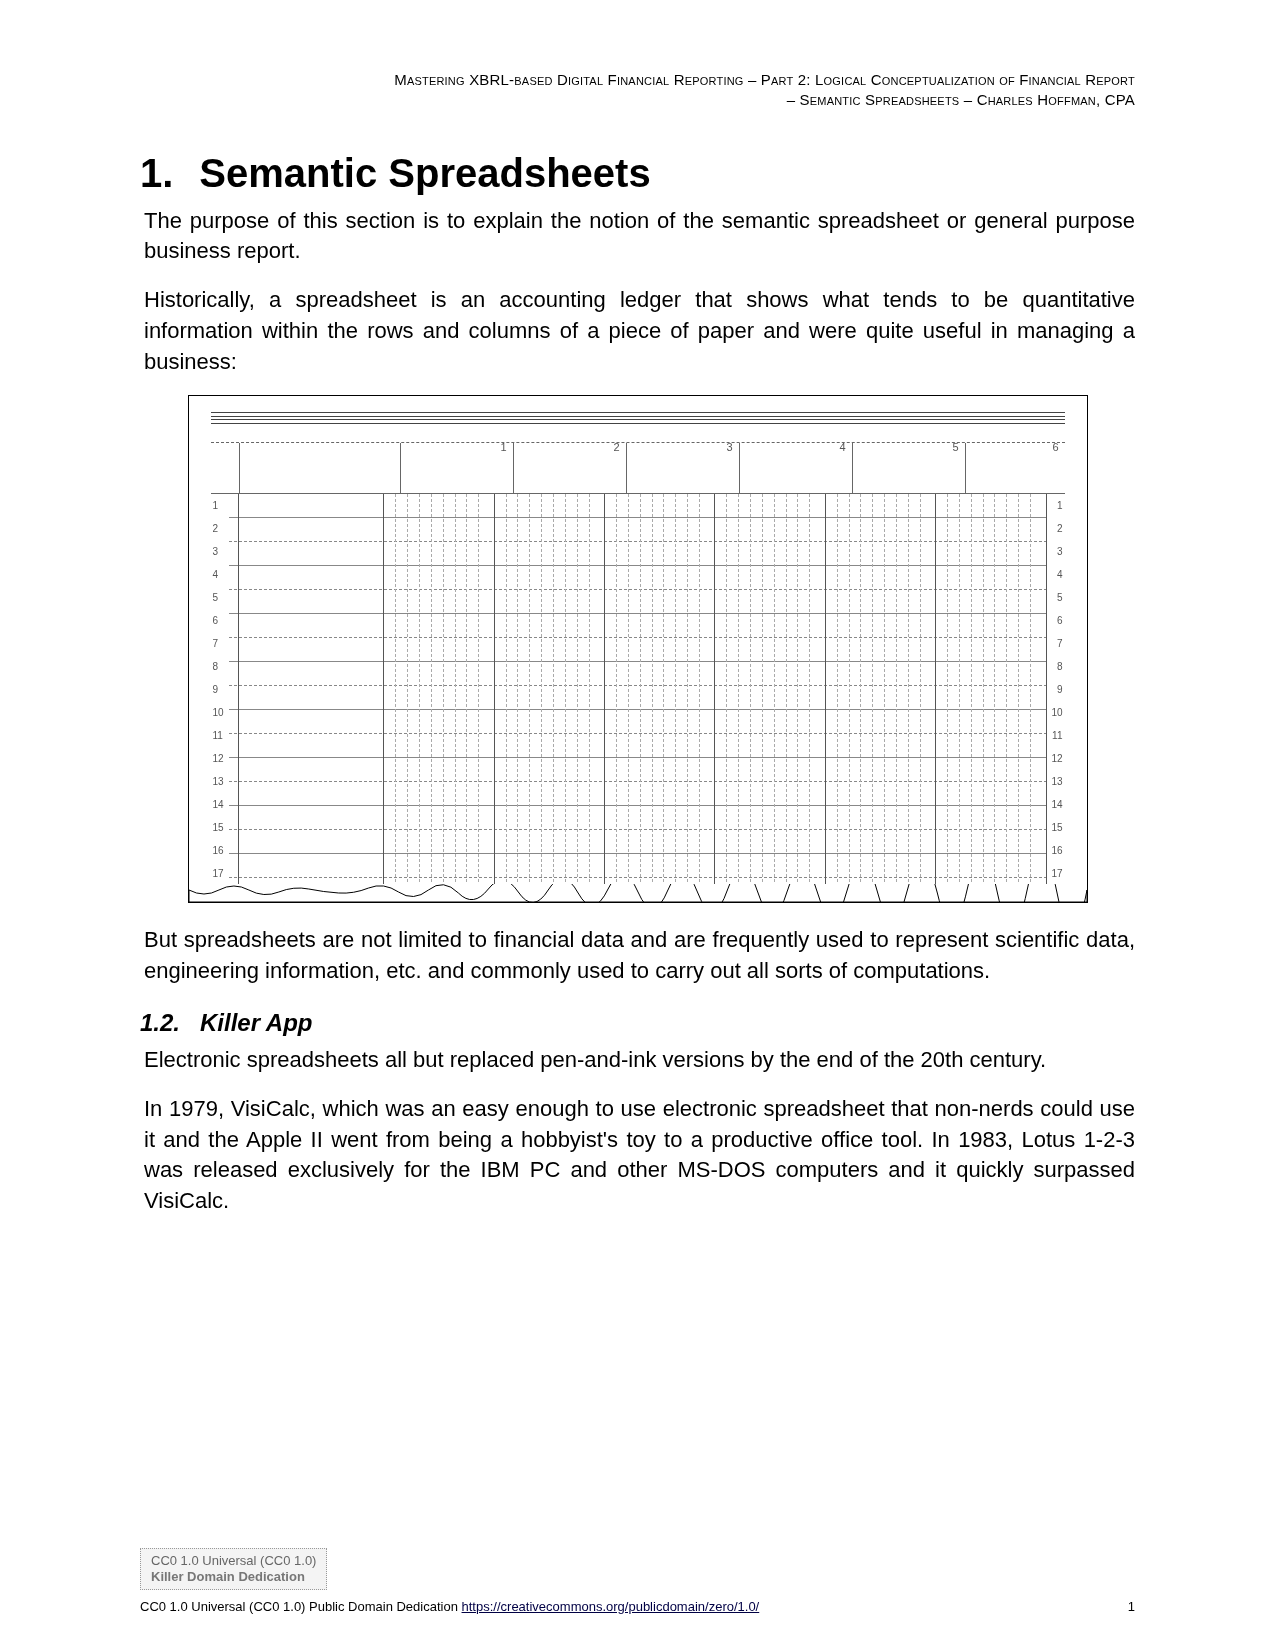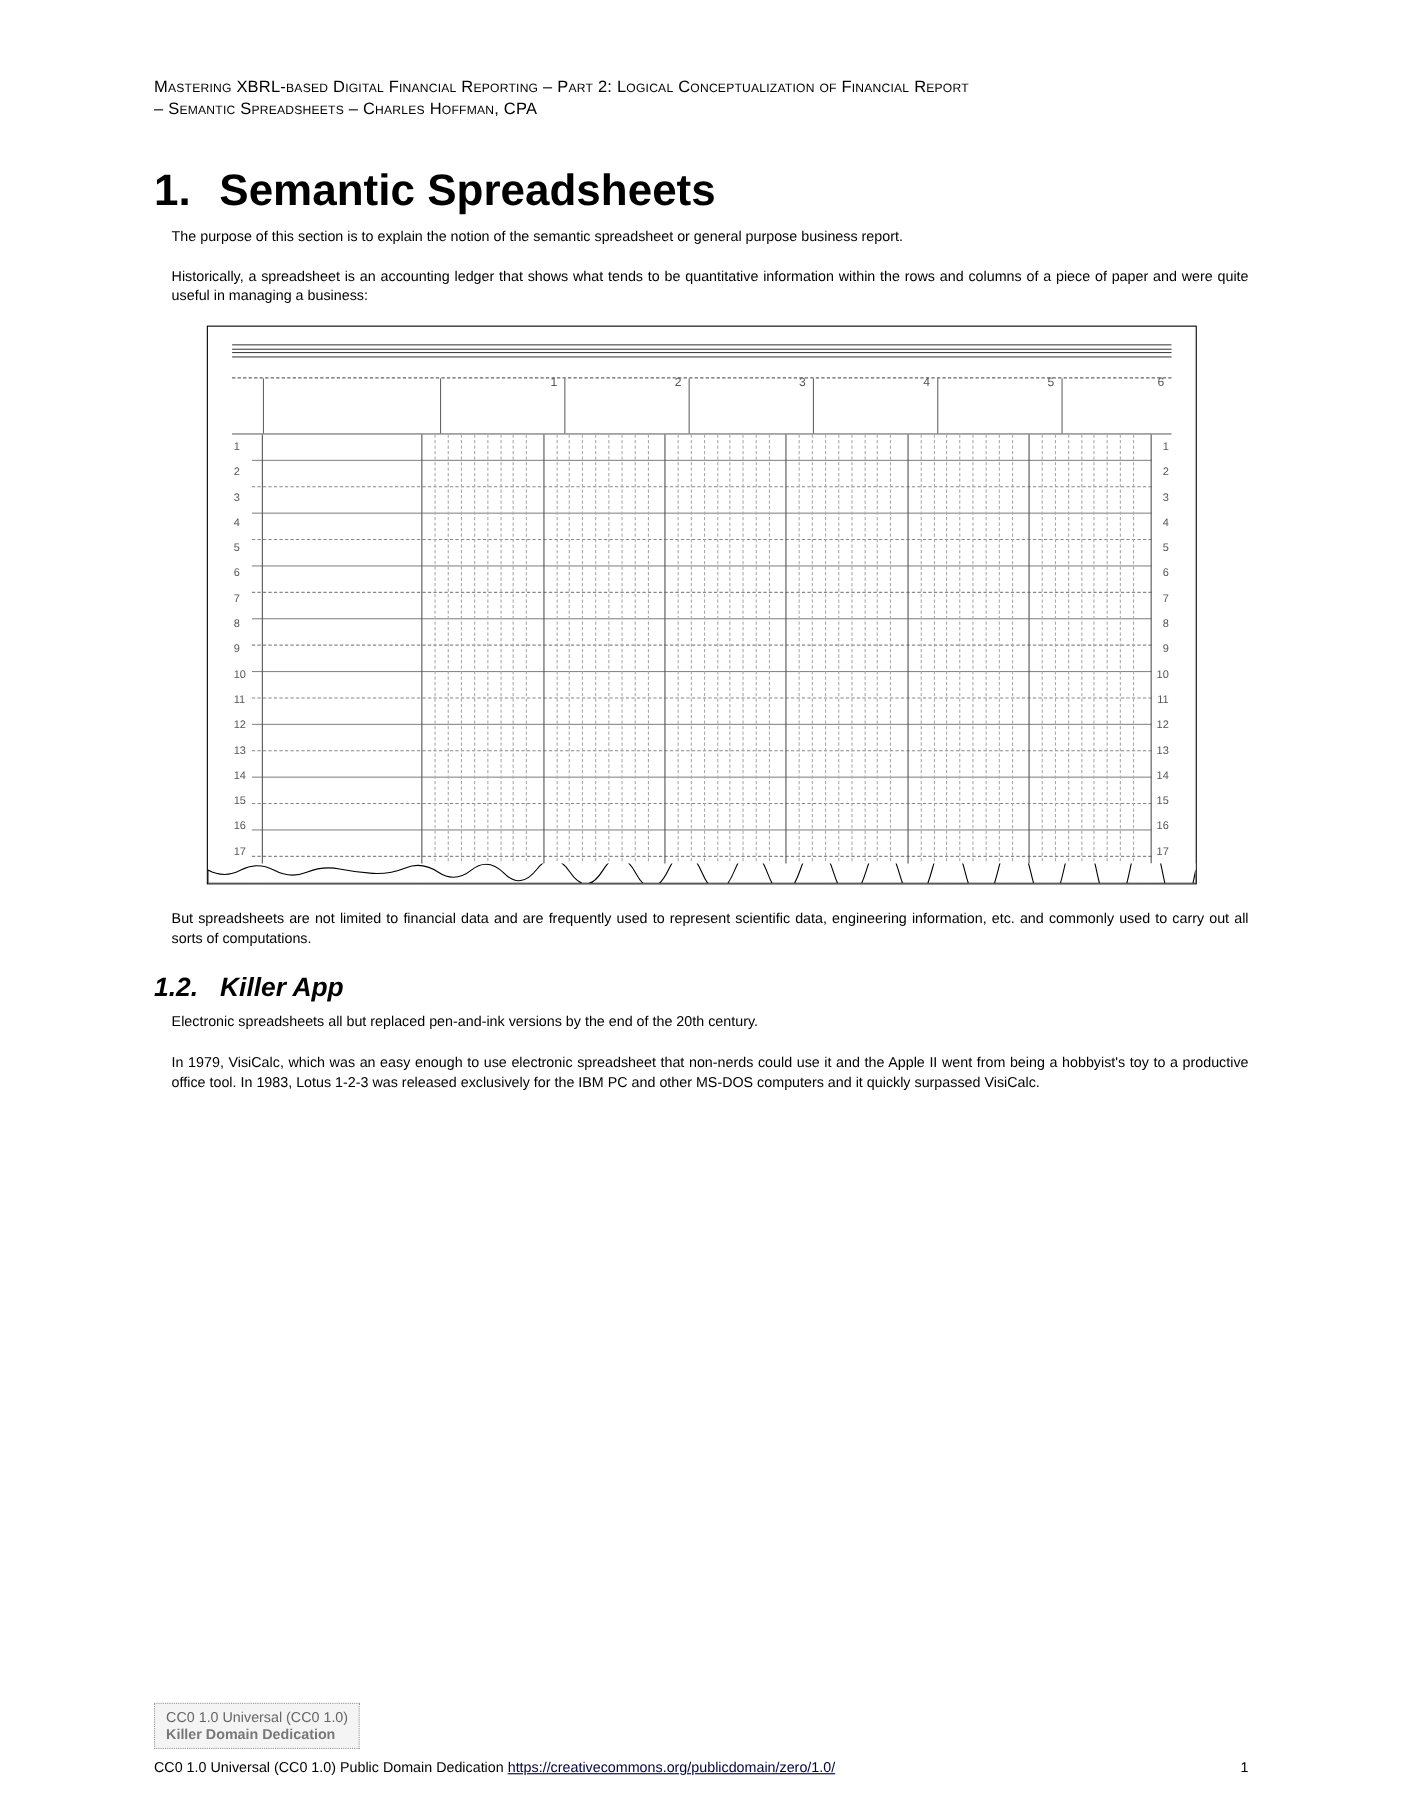--- a/index.html
+++ b/index.html
@@ -12,36 +12,36 @@
   .page {
     width: 1275px;
     height: 1650px;
     box-sizing: border-box;
     padding: 70px 140px 40px 140px;
     position: relative;
   }
   .running-head {
     font-variant: small-caps;
     font-size: 15px;
-    text-align: left;
+    text-align: right;
     line-height: 1.35;
     letter-spacing: .2px;
     margin-bottom: 40px;
   }
   h1.title {
     font-size: 40px;
     font-weight: 700;
     margin: 0 0 10px 0;
     font-family: Arial, Helvetica, sans-serif;
   }
   h1.title .num { margin-right: 26px; }
   p.body {
-    font-size: 13px;
+    font-size: 22px;
     line-height: 1.4;
-    margin: 8px 0 18px 16px;
+    margin: 8px 0 18px 4px;
     text-align: justify;
   }
   h2.sub {
     font-size: 24px;
     font-style: italic;
     font-weight: 700;
     margin: 22px 0 8px 0;
     font-family: Arial, Helvetica, sans-serif;
   }
   h2.sub .num { margin-right: 20px; font-style: italic;}

